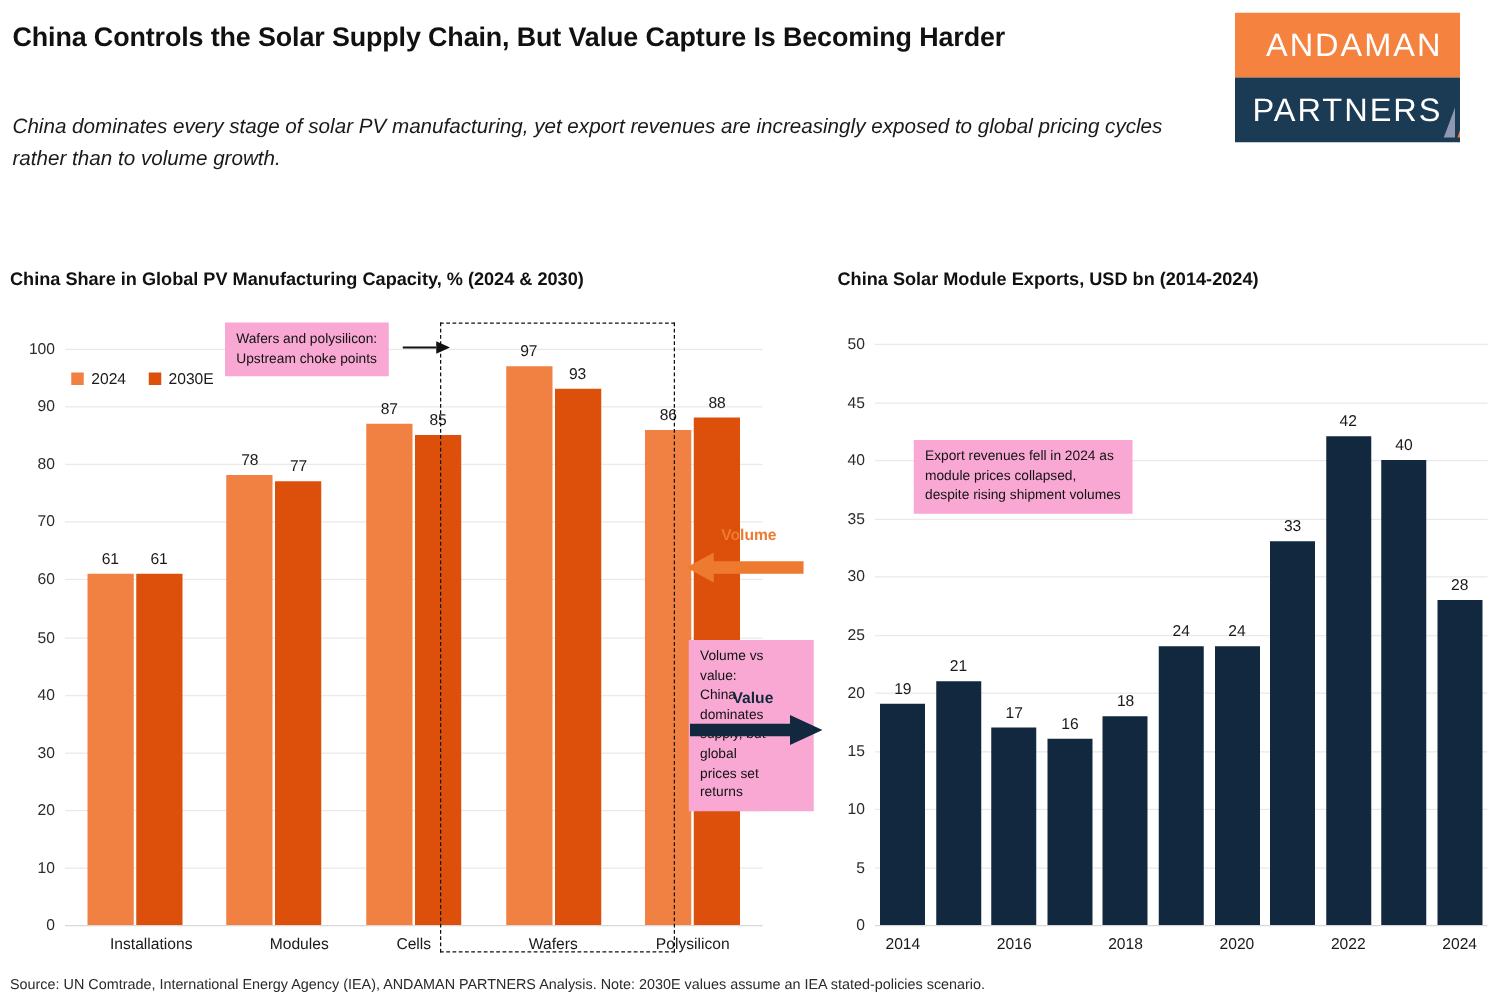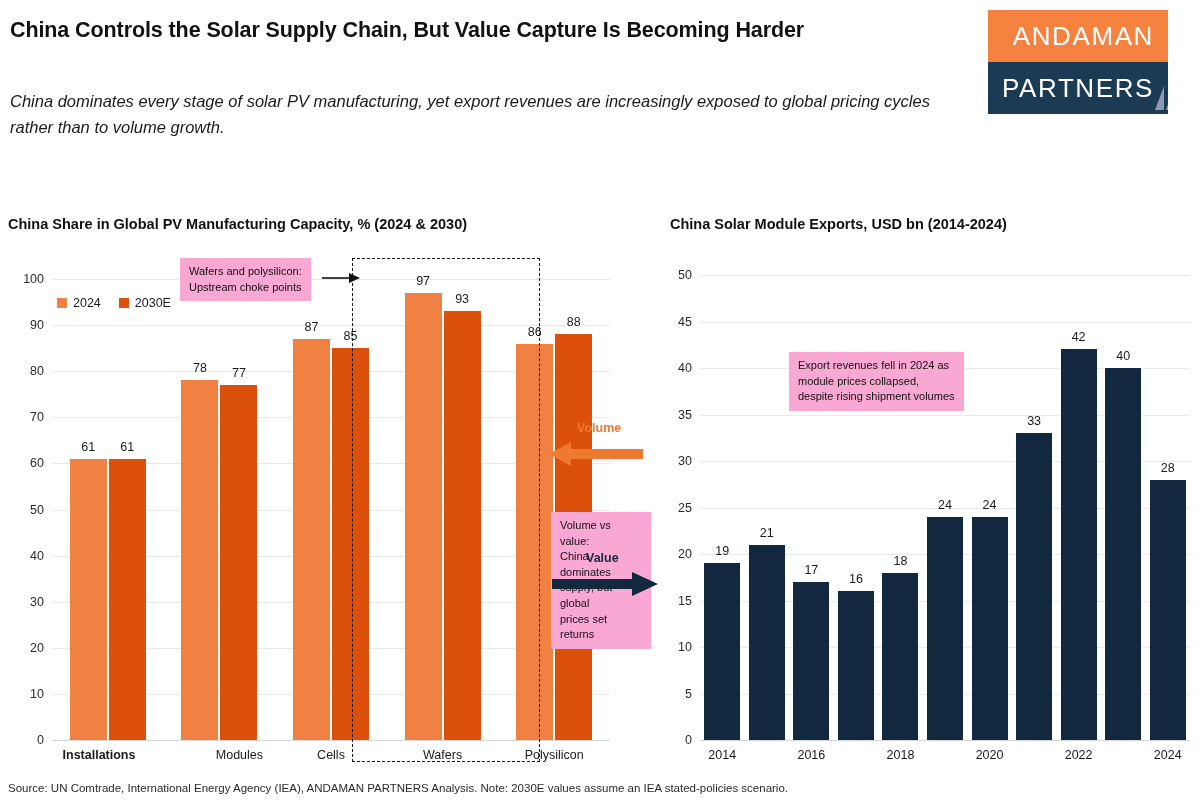--- a/index.html
+++ b/index.html
@@ -112,21 +112,21 @@
   .callout {
     position: absolute;
     background: #f9a8d4;
     font-size: 11px; color: #111111;
     line-height: 1.42;
     padding: 6px 9px;
     white-space: pre-line;
   }
   #callout-wafers   { left: 180px; top: 258px; }
   #callout-volval   { left: 551px; top: 472px; width: 100px; margin-top: 40px; }
-  #callout-exports  { left: 789px; top: 352px; }
+  #callout-exports  { left: 731px; top: 352px; }
 
   #arrow-wafers {
     position: absolute; left: 322px; top: 272px;
     width: 38px; height: 12px;
   }
 
   
   #dash-box {
     position: absolute;
     left: 352px; top: 258px; width: 188px; height: 504px;
@@ -190,21 +190,21 @@
       <div class="gridline" style="top: 92.2px;"></div>
       <div class="ytick" style="top: 92.2px;">80</div>
       <div class="gridline" style="top: 46.1px;"></div>
       <div class="ytick" style="top: 46.1px;">90</div>
       <div class="gridline" style="top: 0px;"></div>
       <div class="ytick" style="top: 0px;">100</div>
       <div class="bar" style="left: 17.8px; width: 37px; height: 281.21px; background: rgb(241, 129, 66);"></div>
       <div class="bar-label" style="left: 36.3px; top: 174.79px;">61</div>
       <div class="bar" style="left: 56.8px; width: 37px; height: 281.21px; background: rgb(220, 80, 12);"></div>
       <div class="bar-label" style="left: 75.3px; top: 174.79px;">61</div>
-      <div class="xtick" style="left: 47px; font-weight: bold;">Installations</div>
+      <div class="xtick" style="left: 69px;">Installations</div>
       <div class="bar" style="left: 129.4px; width: 37px; height: 359.58px; background: rgb(241, 129, 66);"></div>
       <div class="bar-label" style="left: 147.9px; top: 96.42px;">78</div>
       <div class="bar" style="left: 168.4px; width: 37px; height: 354.97px; background: rgb(220, 80, 12);"></div>
       <div class="bar-label" style="left: 186.9px; top: 101.03px;">77</div>
       <div class="xtick" style="left: 167.4px; padding-left: 40px;">Modules</div>
       <div class="bar" style="left: 241px; width: 37px; height: 401.07px; background: rgb(241, 129, 66);"></div>
       <div class="bar-label" style="left: 259.5px; top: 54.93px;">87</div>
       <div class="bar" style="left: 280px; width: 37px; height: 391.85px; background: rgb(220, 80, 12);"></div>
       <div class="bar-label" style="left: 298.5px; top: 64.15px;">85</div>
       <div class="xtick" style="left: 279px;">Cells</div>

